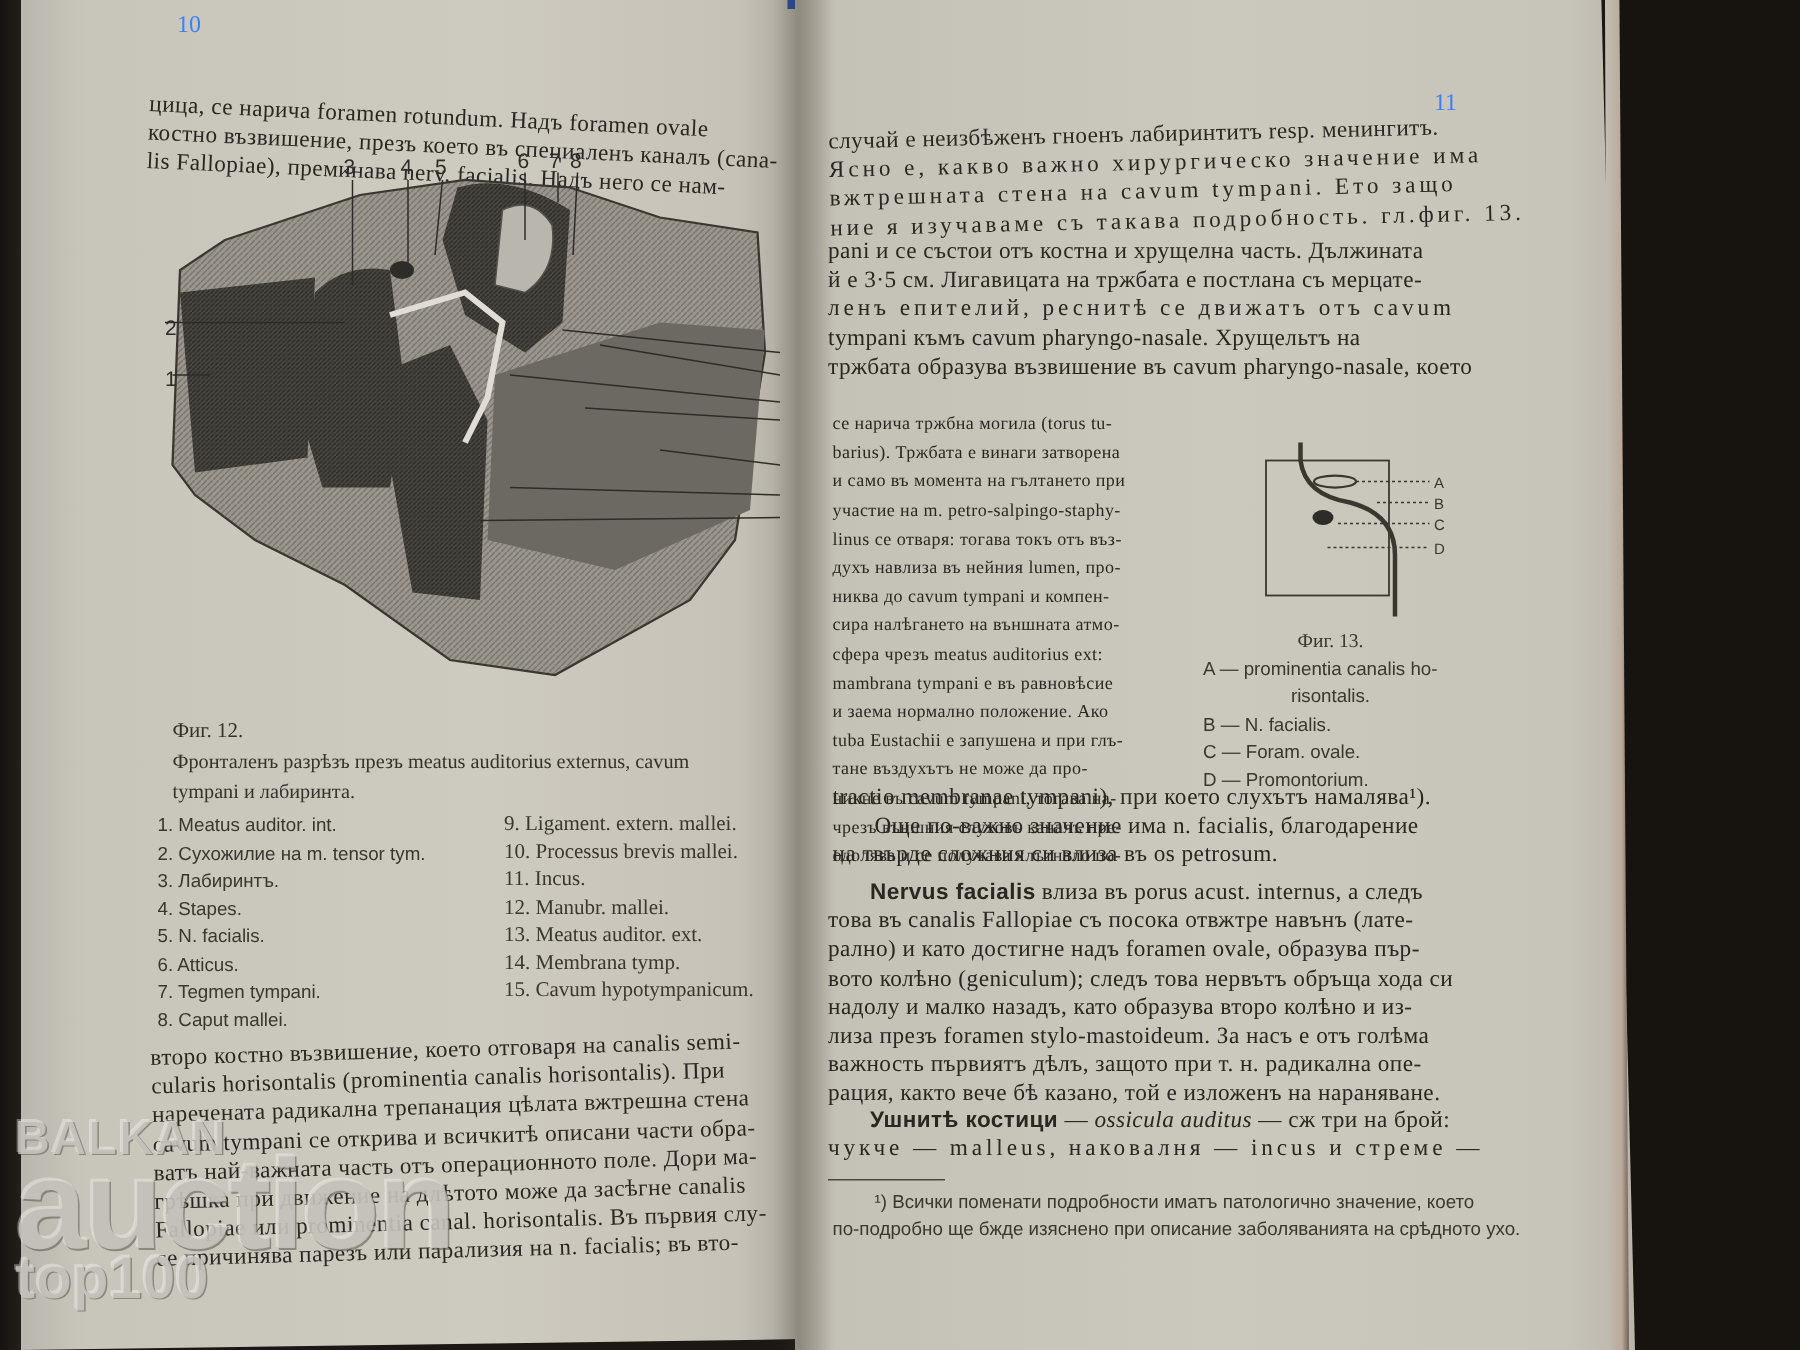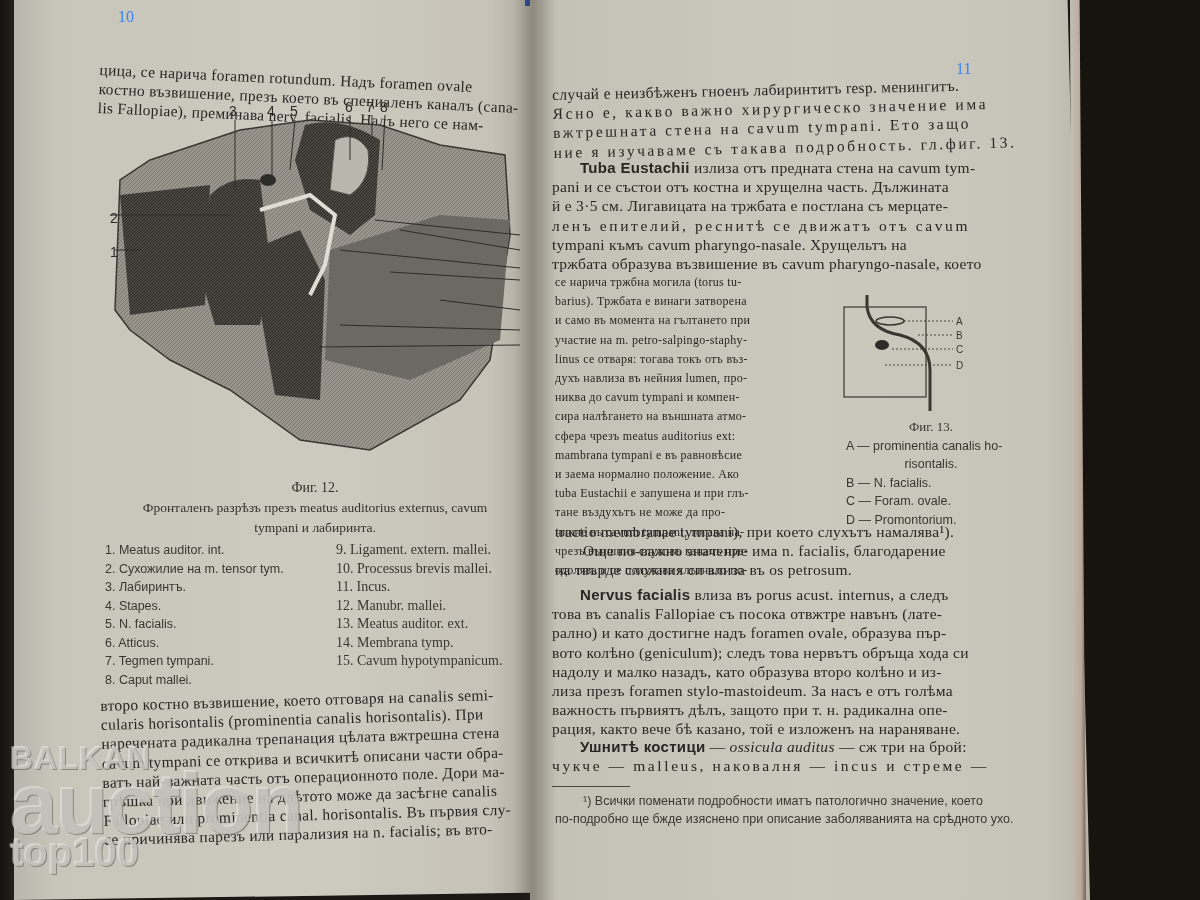--- a/index.html
+++ b/index.html
@@ -45,39 +45,39 @@
   .text .indent { padding-left: 28px; }
   .spaced { letter-spacing: 2.6px; }
   b.lead { font-family: "Liberation Sans", "DejaVu Sans", sans-serif; font-weight: 700; font-size: 15px; }
   i { font-style: italic; }
 
   
   .lp-top { left: 100px; top: 60px; transform: rotate(2.6deg); transform-origin: left top; }
   .lp-bottom { left: 100px; top: 696px; transform: rotate(-1.6deg); transform-origin: left top; }
 
   .fig12 { position:absolute; left:110px; top:100px; width:410px; height:365px; }
-  .fig-caption { position:absolute; left:115px; top:478px; width:400px; text-align:center; font-size:13.5px; line-height:20px; color:#35322d; }
+  .fig-caption { position:absolute; left:115px; top:478px; width:400px; font-size:13.5px; line-height:20px; color:#35322d; }
   .fig-caption .title { font-size:14px; }
   .legend { position:absolute; left:105px; top:541px; width:410px; font-family: "Liberation Sans", "DejaVu Sans", sans-serif; font-size:12.5px; line-height:18.5px; color:#3a3731; }
   .legend .col { position:absolute; top:0; }
   .legend .col1 { left:0; }
   .legend .col2 { left:218px; font-family:"Liberation Serif", serif; font-size:14px;margin-left:13px; }
 
   
   .rp-top { left: 552px; top: 85px; transform: rotate(-1.3deg); transform-origin: left top; }
   .rp-mid { left: 552px; top: 158px; }
   .rp-fig-text { left: 555px; top: 273px; font-size:12px; }
   .rp-after { left: 555px; top: 522px; }
   .rp-nervus { left: 552px; top: 585px; }
   .rp-ossicula { left: 552px; top: 737px; }
   .fn-rule { position:absolute; left:552px; top:786px; width:78px; height:1px; background:#4a463f; }
   .footnote { position:absolute; left:555px; top:792px; font-size:12.5px; line-height:18px; font-family:"Liberation Sans", "DejaVu Sans", sans-serif; color:#3a3731; }
 
   .fig13 { position:absolute; left:830px; top:285px; width:160px; height:135px; }
-  .fig13-caption { position:absolute; left:846px; top:418px; width:170px; font-size:12.5px; line-height:18.6px; color:#3a3731; font-family:"Liberation Sans","DejaVu Sans",sans-serif; }
+  .fig13-caption { position:absolute; left:802px; top:418px; width:170px; font-size:12.5px; line-height:18.6px; color:#3a3731; font-family:"Liberation Sans","DejaVu Sans",sans-serif; }
   .fig13-caption .ct { text-align:center; font-family:"Liberation Serif", serif; font-size:13px; }
   .fig13-caption .center { text-align:center; }
 
   
   .watermark { position:absolute; left:10px; top:740px; pointer-events:none; font-family:"Liberation Sans","DejaVu Sans",sans-serif; font-weight:700; color: rgba(215,212,205,0.72); text-shadow: 1px 1px 0 rgba(90,85,78,0.55), -1px -1px 0 rgba(255,255,255,0.35); }
   .wm-1 { position:absolute; left:0; top:0; font-size:32px; letter-spacing:1px; }
   .wm-2 { position:absolute; left:0; top:18px; font-size:86px; letter-spacing:-2px; line-height:90px; }
   .wm-3 { position:absolute; left:0; top:90px; font-size:40px; }
   .top-blue { position:absolute; left:525px; top:0; width:40px; height:6px; background:#2a4a9c; }
 </style>
@@ -194,21 +194,20 @@
   <div class="pnum" style="left:956px; top:60px;">11</div>
 
   <div class="text rp-top">
     <p>случай е неизбѣженъ гноенъ лабиринтитъ resp. менингитъ.</p>
     <p class="spaced">Ясно е, какво важно хирургическо значение има</p>
     <p class="spaced">вжтрешната стена на cavum tympani. Ето защо</p>
     <p class="spaced">ние я изучаваме съ такава подробность. гл.фиг. 13.</p>
   </div>
 
   <div class="text rp-mid">
-    <p class="indent"><b class="lead">Tuba Eustachii</b><span> излиза отъ предната стена на cavum tym-</span></p>
     <p>pani и се състои отъ костна и хрущелна часть. Дължината</p>
     <p>й е 3·5 см. Лигавицата на тржбата е постлана съ мерцате-</p>
     <p class="spaced">ленъ епителий, реснитѣ се движатъ отъ cavum</p>
     <p>tympani къмъ cavum pharyngo-nasale. Хрущельтъ на</p>
     <p>тржбата образува възвишение въ cavum pharyngo-nasale, което</p>
   </div>
 
   <div class="text rp-fig-text">
     <p>се нарича тржбна могила (torus tu-</p>
     <p>barius). Тржбата е винаги затворена</p>

